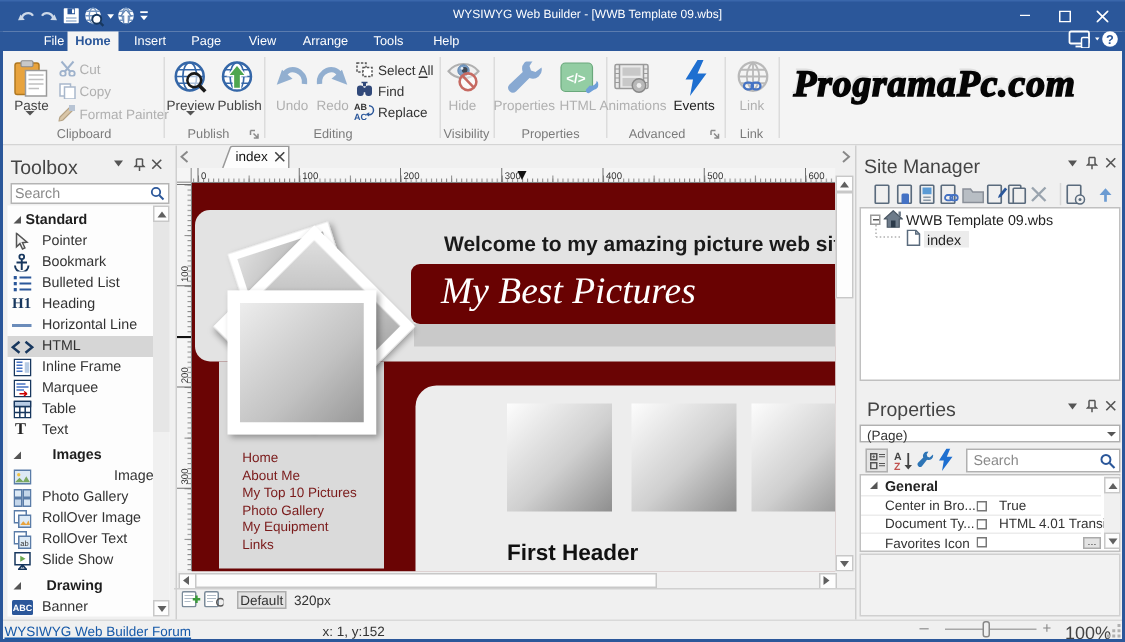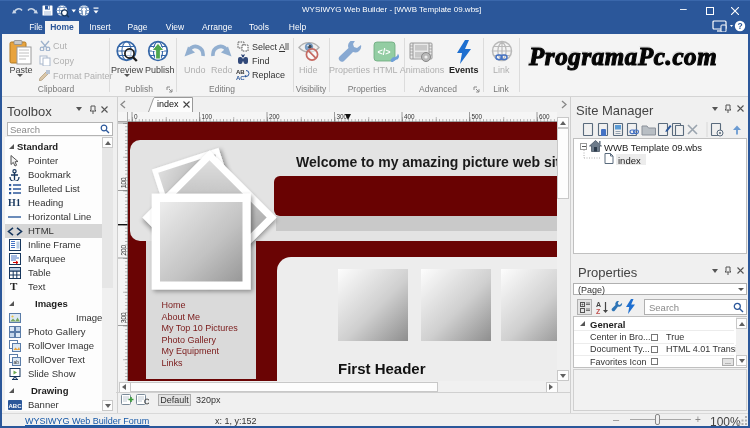--- a/index.html
+++ b/index.html
@@ -230,21 +230,21 @@
   <path d="M1,5 h3 M1,8 h3 M1,11 h3 M1,14 h3 M20,5 h3 M20,8 h3 M20,11 h3 M20,14 h3" stroke="#9a9a9a" stroke-width="0.8"></path>
   <rect x="6" y="4" width="12" height="5.5" fill="#c8c8c8"></rect>
   <rect x="6" y="11" width="12" height="5.5" fill="#c8c8c8"></rect>
   <circle cx="17" cy="16" r="4.5" fill="#b8b8b8" stroke="#888" stroke-width="1"></circle>
   <circle cx="17" cy="16" r="1.6" fill="#eee"></circle>
 </svg>
 <div class="abs rlabel dis" style="left:398px;top:65px;width:48px;text-align:center;">Animations</div>
 <svg class="abs" style="left:455px;top:40px;" width="18" height="24" viewBox="0 0 18 24">
   <path d="M10,0 L2,13 h5 L5,24 L16,9 h-6 L14,0 z" fill="#1e6fd0"></path>
 </svg>
-<div class="abs rlabel" style="left:449px;top:65px;font-weight:bold;color:#222;">Events</div>
+<div class="abs rlabel" style="left:449px;top:65px;font-weight:normal;color:#222;">Events</div>
 <div class="abs glabel" style="left:410px;width:56px;">Advanced</div>
 <svg class="abs" style="left:473px;top:86px;" width="7" height="7">
     <path d="M1,1 h3 M1,1 v3 M3,3 l3,3 M6,3.2 v2.8 h-2.8" stroke="#8a8a8a" stroke-width="1" fill="none"></path>
   </svg>
 <div class="rsep" style="left:483px;"></div>
 
 <svg class="abs" style="left:490px;top:40px;" width="24" height="24" viewBox="0 0 24 24">
   <circle cx="12" cy="11" r="9.5" fill="none" stroke="#b9b9b9" stroke-width="1.5"></circle>
   <path d="M12,1.5 v19 M2.5,11 h19 M12,1.5 a13,13 0 0 0 0,19 M12,1.5 a13,13 0 0 1 0,19 M3.5,6.5 h17 M3.5,15.5 h17" fill="none" stroke="#b9b9b9" stroke-width="1.2"></path>
   <g transform="translate(6,14)">
@@ -441,20 +441,21 @@
   <rect x="0" y="102" width="10" height="1.4" fill="#111"></rect>
   <rect x="9.3" y="0" width="0.7" height="259" fill="#808080"></rect>
 </svg>
 
 <div class="abs" id="viewport" style="left:128px;top:122px;width:429px;height:259px;background:#6a0404;overflow:hidden;">
 
   <div class="abs" style="left:1.5px;top:18px;width:600px;height:101px;background:#e3e3e3;border-radius:10px 0 0 10px;"></div>
   <div class="abs" style="left:168px;top:32px;font-size:14px;font-weight:bold;color:#1a1a1a;white-space:nowrap;">Welcome to my amazing picture web site!</div>
   <div class="abs" style="left:146px;top:54px;width:460px;height:40px;background:#690202;border-radius:6px 0 0 6px;"></div>
   <div class="abs" style="left:148px;top:94px;width:460px;height:15px;background:#c9c9c9;"></div>
+  <div class="abs" style="left:166px;top:59px;font-family:'Liberation Serif',serif;font-style:italic;font-size:25px;color:#fff;white-space:nowrap;">My Best Pictures</div>
 
   <div class="abs" style="left:18px;top:119px;width:110px;height:138px;background:#dadada;"></div>
   <div class="abs menu" style="top:178px;">Home</div>
   <div class="abs menu" style="top:189.5px;">About Me</div>
   <div class="abs menu" style="top:201px;">My Top 10 Pictures</div>
   <div class="abs menu" style="top:212.5px;">Photo Gallery</div>
   <div class="abs menu" style="top:224px;">My Equipment</div>
   <div class="abs menu" style="top:235.5px;">Links</div>
   <div class="abs menu" style="top:247px;margin-top:48px;">Contact</div>
 
@@ -644,21 +645,21 @@
 
 <div class="abs" style="left:736px;top:317px;width:11px;height:49px;background:#f0f0f0;"></div>
 <div class="abs sbtn" style="left:736px;top:318px;width:11px;"></div>
 <div class="abs" style="left:738.5px;top:321.5px;width:0;height:0;border-left:3px solid transparent;border-right:3px solid transparent;border-bottom:4px solid #606060;"></div>
 <div class="abs sbtn" style="left:736px;top:355px;width:11px;"></div>
 <div class="abs" style="left:738.5px;top:359px;width:0;height:0;border-left:3px solid transparent;border-right:3px solid transparent;border-top:4px solid #606060;"></div>
 
 <div class="abs" style="left:573px;top:369px;width:174px;height:42px;background:#f2f2f2;border:1px solid #d0d0d0;"></div>
 
 <div class="abs" id="statusbar"></div>
-<div class="abs" style="left:3px;top:415.5px;font-size:9px;color:#1558a8;text-decoration:underline;padding-left:22px;">WYSIWYG Web Builder Forum</div>
+<div class="abs" style="left:3px;top:415.5px;font-size:9px;color:#1558a8;text-decoration:underline;">WYSIWYG Web Builder Forum</div>
 <div class="abs" style="left:215px;top:415.5px;font-size:9px;color:#333;">x: 1, y:152</div>
 <div class="abs" style="left:613px;top:413px;font-size:11px;color:#888;">–</div>
 <div class="abs" style="left:630px;top:419px;width:61px;height:1px;background:#a8a8a8;"></div>
 <div class="abs" style="left:655px;top:414px;width:5px;height:11px;background:#f0f0f0;border:1px solid #888;border-radius:2px;"></div>
 <div class="abs" style="left:695px;top:413.5px;font-size:10px;color:#888;">+</div>
 <div class="abs" style="left:710px;top:415px;font-size:12px;color:#444;">100%</div>
 <svg class="abs" style="left:738px;top:416px;" width="10" height="10">
     <g fill="#b0b0b0">
       <rect x="7" y="0" width="2" height="2"></rect>
       <rect x="7" y="3.5" width="2" height="2"></rect>

